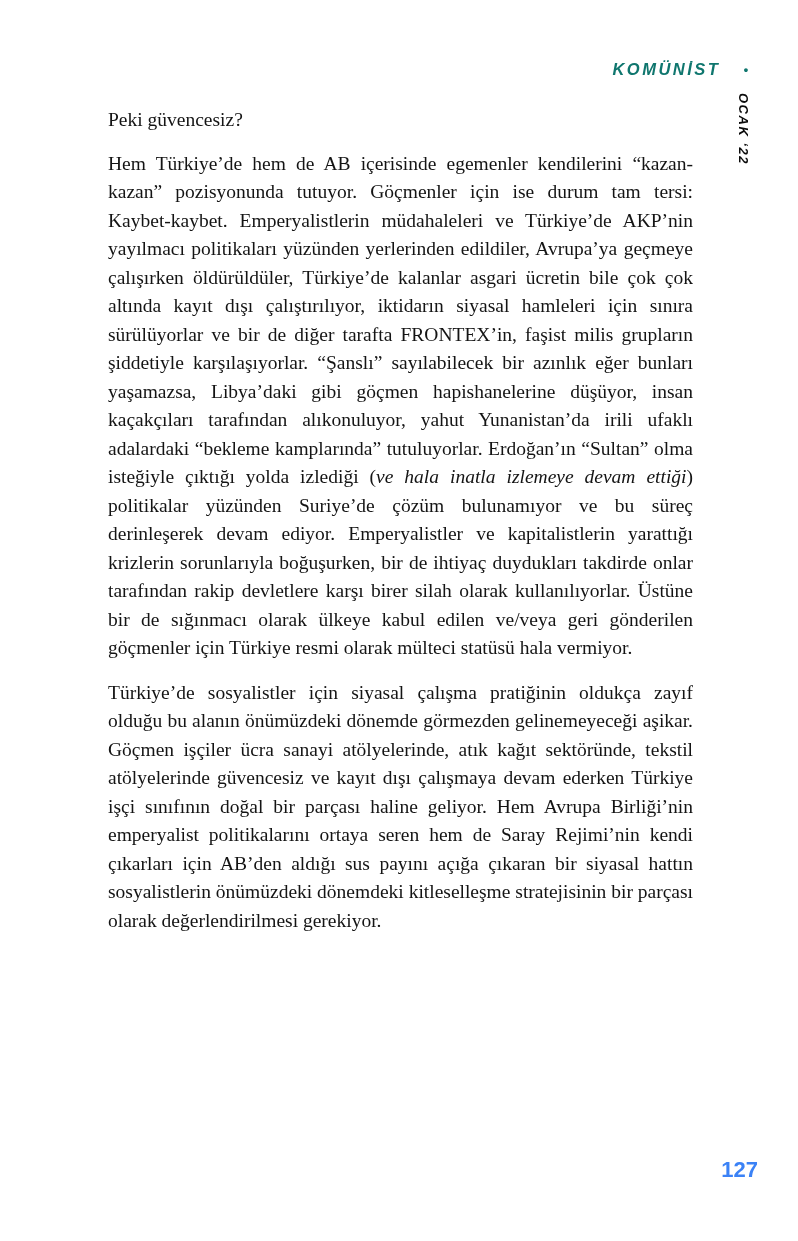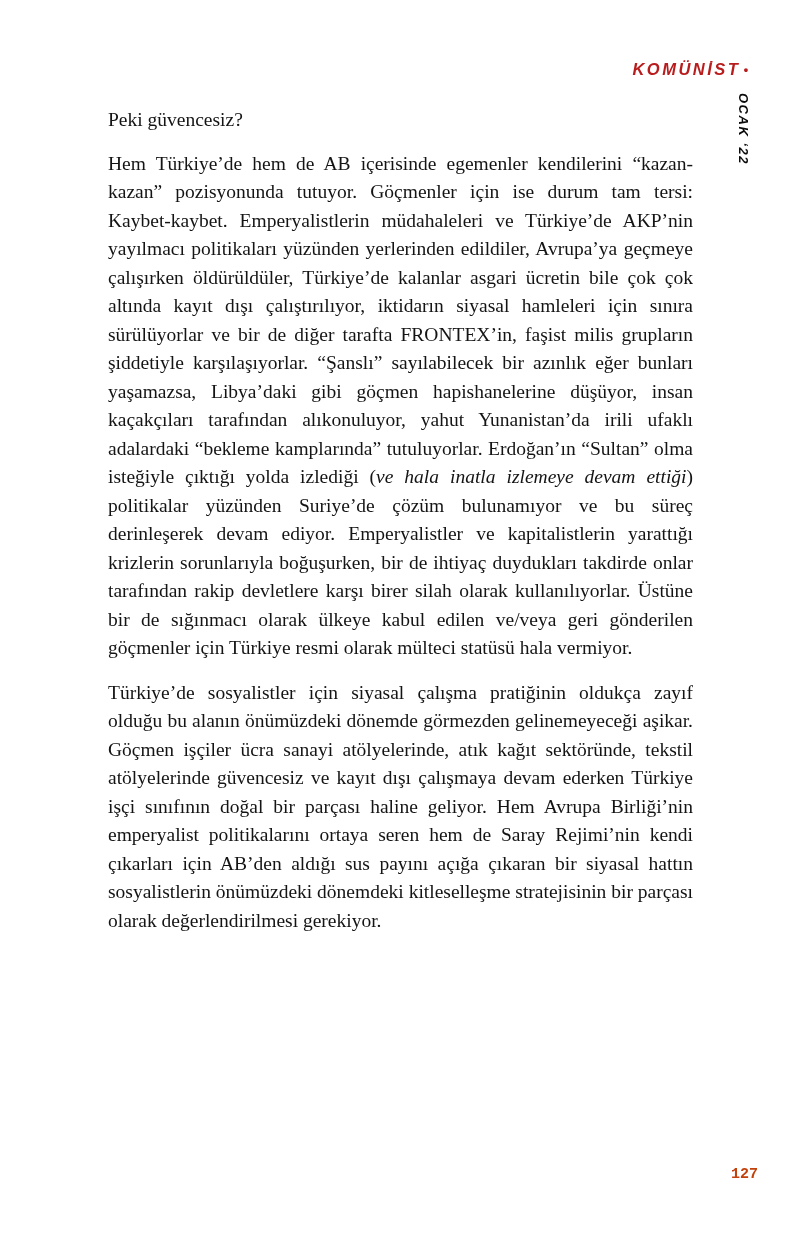--- a/index.html
+++ b/index.html
@@ -23,24 +23,24 @@
   
   .running-head {
     position: absolute;
     top: 60px;
     right: 50px;
     font-family: "Liberation Sans", sans-serif;
     font-style: italic;
     font-weight: bold;
     font-size: 16.5px;
     letter-spacing: 2.5px;
-    color: #b91c1c;
+    color: #0f766e;
     display: flex;
     align-items: center;
-    gap: 3px;
+    gap: 23px;
     white-space: nowrap;
   }
   .running-head .bullet {
     font-size: 13px;
     letter-spacing: 0;
   }
 
   
   .issue-vertical {
     position: absolute;
@@ -77,24 +77,24 @@
   }
   .para em {
     font-style: italic;
   }
 
   
   .page-number {
     position: absolute;
     right: 40px;
     bottom: 58px;
-    font-family: Liberation Mono, monospace;
+    font-family: Liberation Sans, sans-serif;
     font-weight: bold;
-    font-size: 15px;
-    color: #c2410c;
+    font-size: 22px;
+    color: #3b82f6;
   }
 </style>
 </head>
 <body>
 
 <div class="page">
 
   <div class="running-head">
     <span class="journal">KOMÜNİST</span>
     <span class="bullet">•</span>

